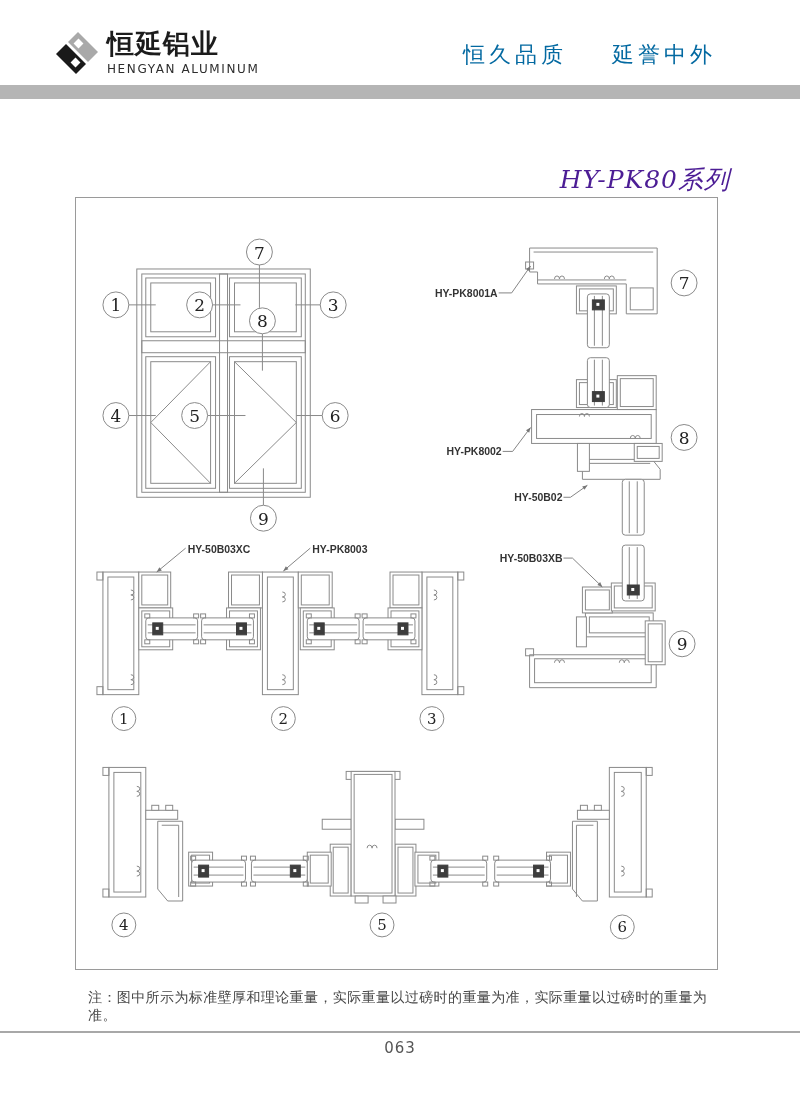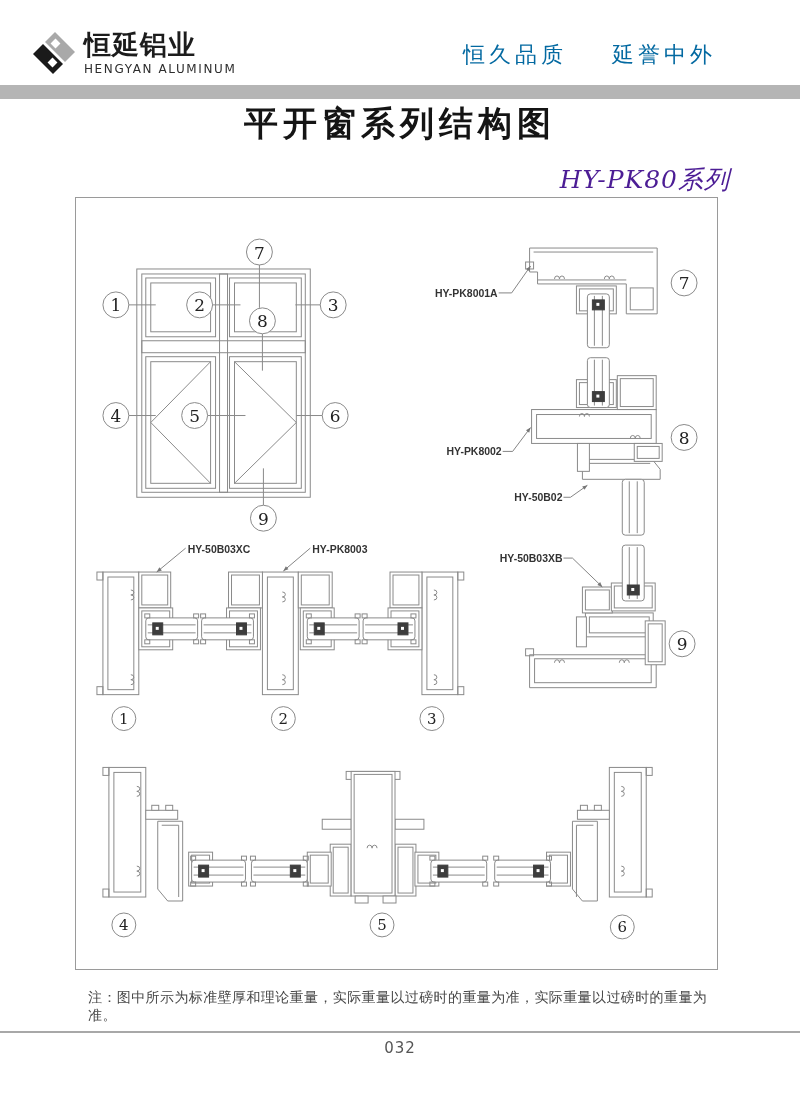--- a/index.html
+++ b/index.html
@@ -1,19 +1,19 @@
 <!DOCTYPE html>
 <html><head>
 <meta charset="utf-8">
 <style>
   html,body{margin:0;padding:0;background:#e8e8e8;}
   .page{position:relative;width:800px;height:1093px;background:#ffffff;overflow:hidden;
         font-family:"DejaVu Sans",sans-serif;}
   
-  .logo-row{position:absolute;left:32px;top:30px;display:flex;align-items:flex-end;}
+  .logo-row{position:absolute;left:55px;top:30px;display:flex;align-items:center;}
   .logo-mark{width:44px;height:46px;margin-right:8px;}
   .brand-name{font-size:27px;font-weight:bold;color:#1c1c1c;line-height:1.05;letter-spacing:1px;}
   .brand-sub{font-size:12px;color:#2d2d2d;letter-spacing:1.6px;margin-top:3px;}
   .slogan{position:absolute;left:463px;top:40px;font-size:22px;color:#0369a1;letter-spacing:4px;}
   .slogan span + span{margin-left:34px;}
   .divider-bar{position:absolute;left:0;top:85px;width:800px;height:14px;background:#b5b5b5;}
   .doc-title{position:absolute;left:0;top:101px;width:100%;margin:0;text-align:center;
              font-size:34px;font-weight:bold;letter-spacing:5px;color:#141414;}
   .series-label{position:absolute;top:163px;right:70px;font-size:25px;color:#4c1d95;
                 font-family:"DejaVu Serif",serif;letter-spacing:1px;font-style:italic;}
@@ -52,21 +52,20 @@
       </div>
     </div>
     <div class="slogan">
       <span>恒久品质</span>
       <span>延誉中外</span>
     </div>
   </header>
 
   <div class="divider-bar"></div>
 
-  <h1 class="doc-title">平开窗系列结构图</h1>
   <div class="series-label">HY-PK80系列</div>
 
   <div class="diagram-frame">
     <svg id="diagram-svg" viewBox="0 0 643 773" width="641" height="771">
 
       <g id="g-elevation">
         <rect class="ln" x="61" y="71" width="174" height="229"></rect>
         <rect class="ln" x="66" y="76" width="164" height="219"></rect>
         <rect class="ln" x="66" y="143" width="164" height="12"></rect>
         <rect class="ln" x="144" y="76" width="8" height="219"></rect>
@@ -367,14 +366,14 @@
           <circle cx="610" cy="240" r="13" class="fw"></circle>
           <text x="610" y="240.5" text-anchor="middle" dominant-baseline="central" class="cnum" font-size="17">8</text>
           <circle cx="608" cy="447" r="13" class="fw"></circle>
           <text x="608" y="447.5" text-anchor="middle" dominant-baseline="central" class="cnum" font-size="17">9</text>
         </g>
     </svg>
   </div>
 
   <div class="footnote">注：图中所示为标准壁厚和理论重量，实际重量以过磅时的重量为准，实际重量以过磅时的重量为准。</div>
   <div class="footer-rule"></div>
-  <div class="page-number">032</div>
+  <div class="page-number">063</div>
 </div>
 
 </body></html>

